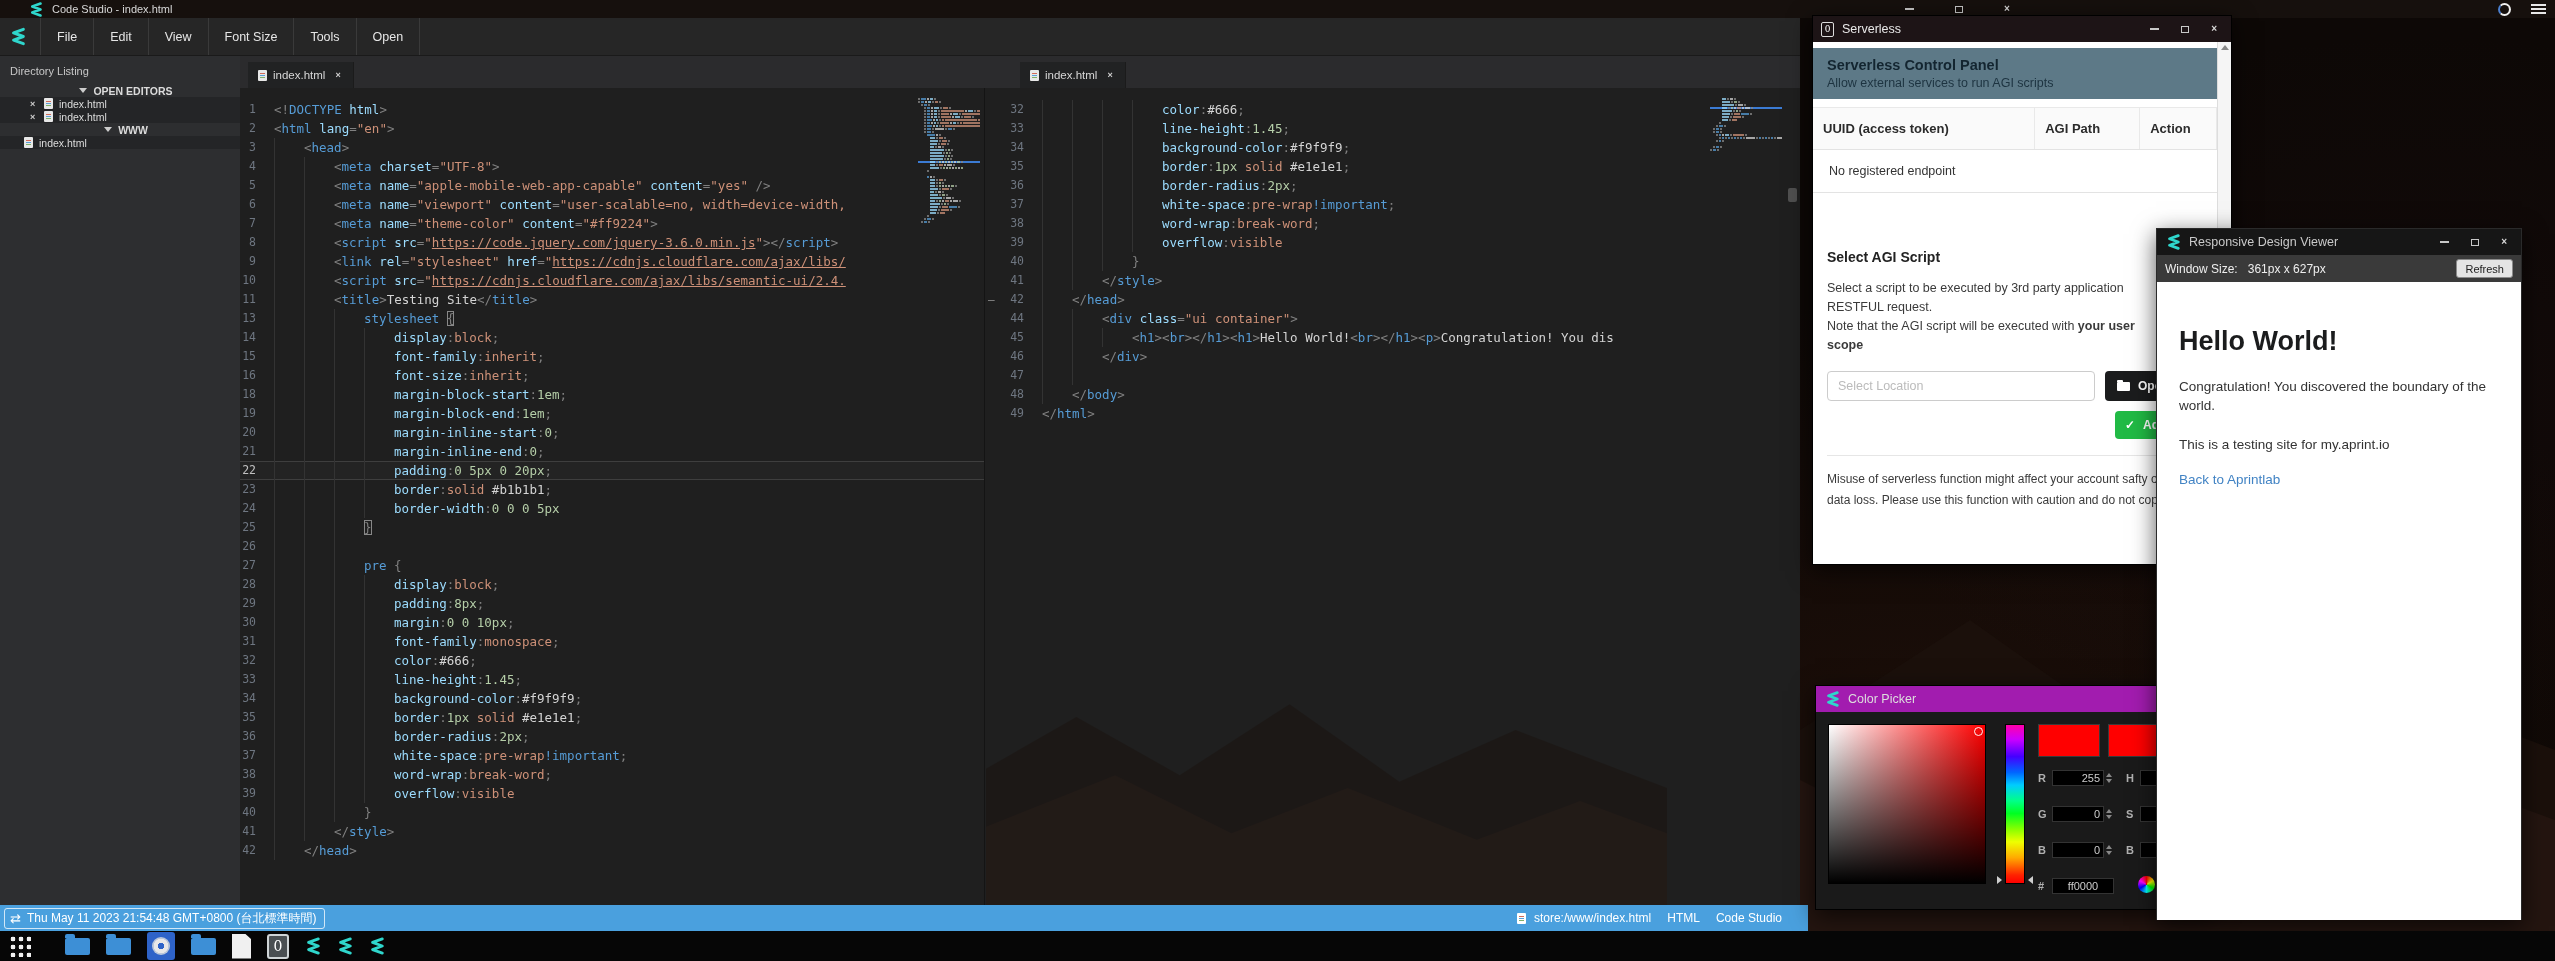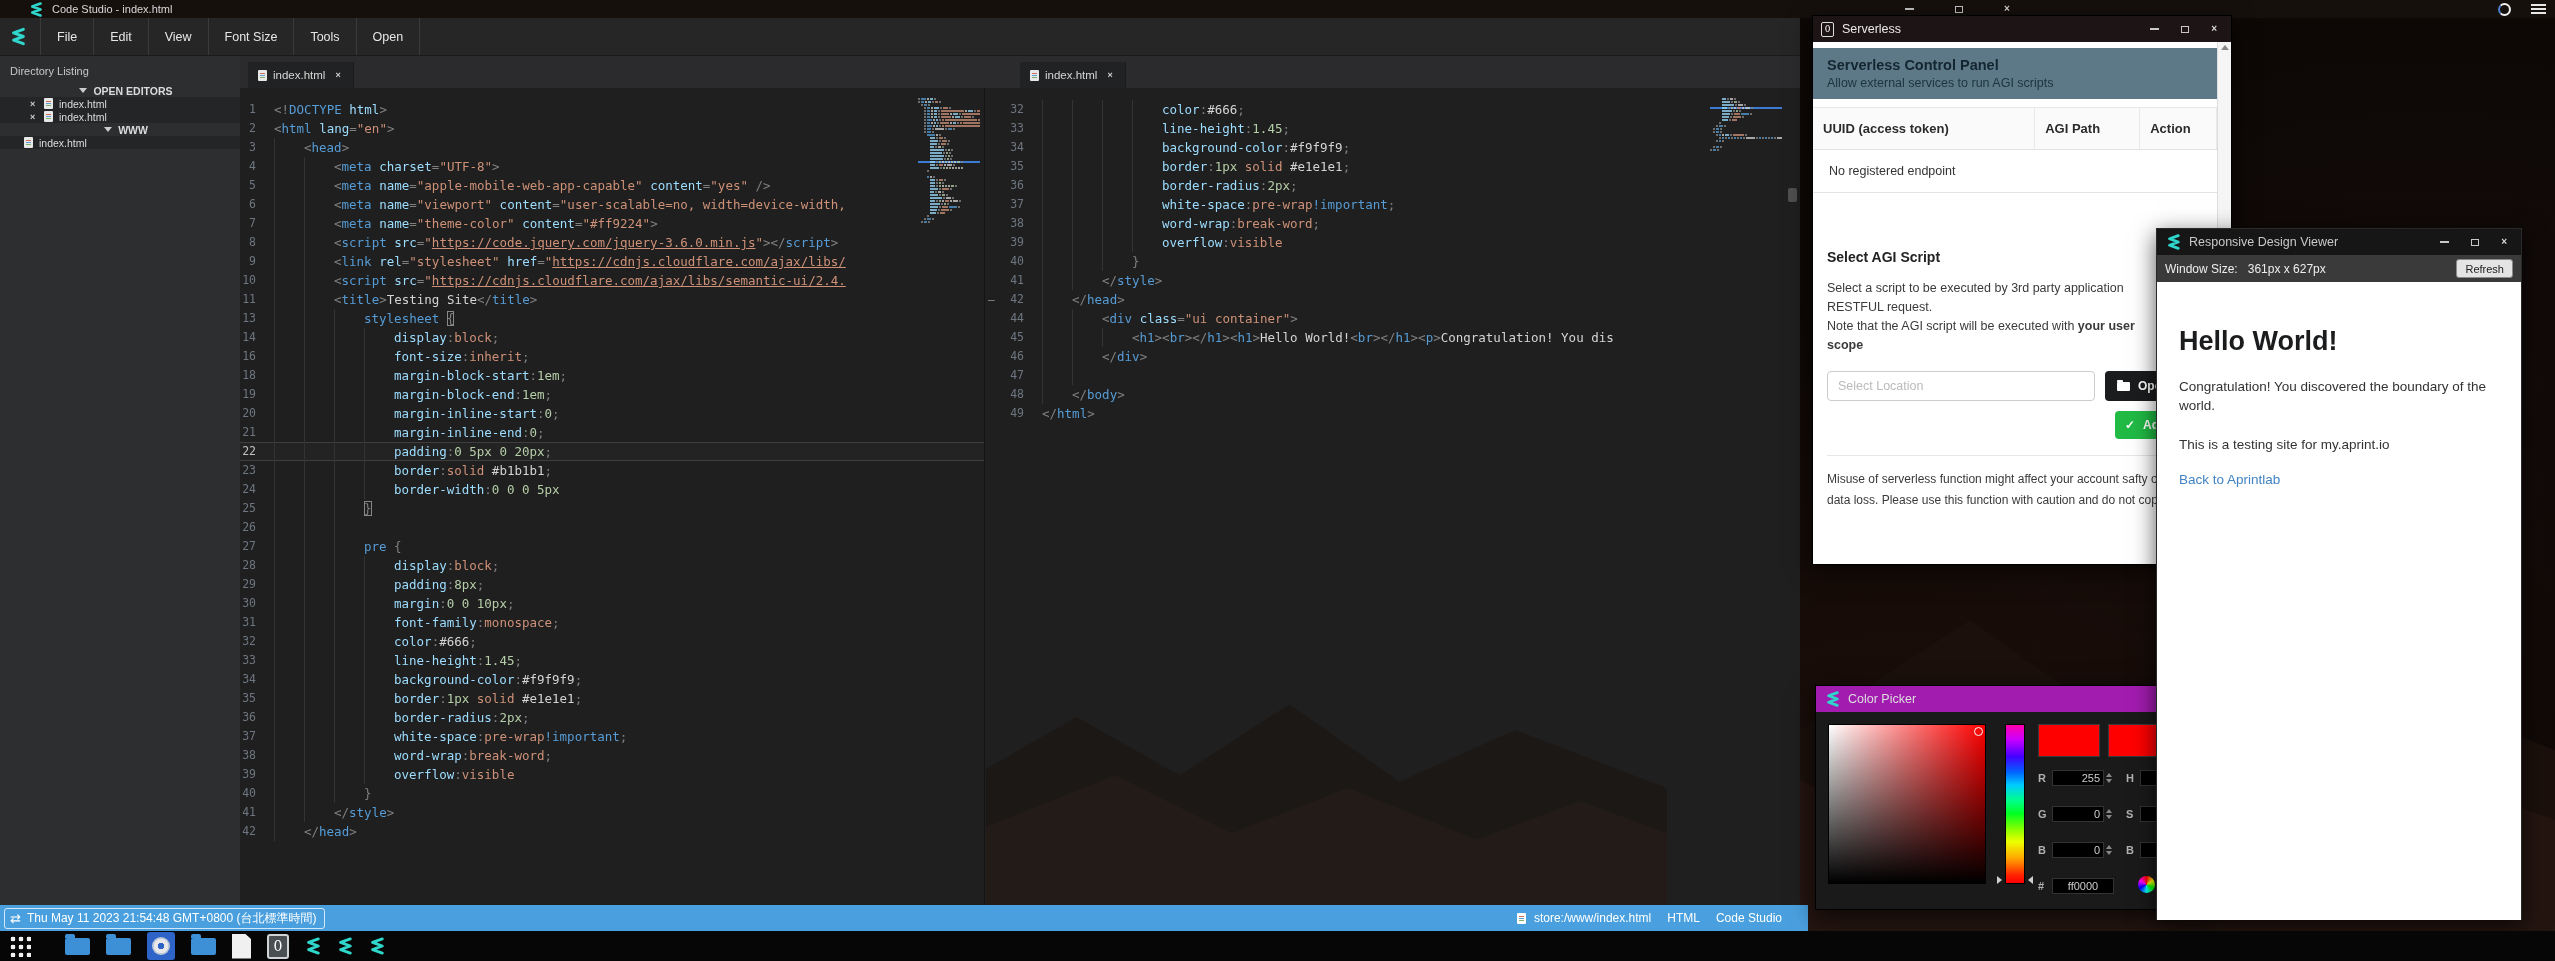--- a/index.html
+++ b/index.html
@@ -268,20 +268,21 @@
         <div class="cl"><span class="ln">4</span><span class="lt"><span class="ind"></span><span class="ind"></span><span class="sg p">&lt;</span><span class="sg t">meta</span><span class="sg x"> </span><span class="sg a">charset</span><span class="sg p">=</span><span class="sg s">"UTF-8"</span><span class="sg p">&gt;</span></span></div>
         <div class="cl"><span class="ln">5</span><span class="lt"><span class="ind"></span><span class="ind"></span><span class="sg p">&lt;</span><span class="sg t">meta</span><span class="sg x"> </span><span class="sg a">name</span><span class="sg p">=</span><span class="sg s">"apple-mobile-web-app-capable"</span><span class="sg x"> </span><span class="sg a">content</span><span class="sg p">=</span><span class="sg s">"yes"</span><span class="sg x"> </span><span class="sg p">/&gt;</span></span></div>
         <div class="cl"><span class="ln">6</span><span class="lt"><span class="ind"></span><span class="ind"></span><span class="sg p">&lt;</span><span class="sg t">meta</span><span class="sg x"> </span><span class="sg a">name</span><span class="sg p">=</span><span class="sg s">"viewport"</span><span class="sg x"> </span><span class="sg a">content</span><span class="sg p">=</span><span class="sg s">"user-scalable=no, width=device-width,</span></span></div>
         <div class="cl"><span class="ln">7</span><span class="lt"><span class="ind"></span><span class="ind"></span><span class="sg p">&lt;</span><span class="sg t">meta</span><span class="sg x"> </span><span class="sg a">name</span><span class="sg p">=</span><span class="sg s">"theme-color"</span><span class="sg x"> </span><span class="sg a">content</span><span class="sg p">=</span><span class="sg s">"#ff9224"</span><span class="sg p">&gt;</span></span></div>
         <div class="cl"><span class="ln">8</span><span class="lt"><span class="ind"></span><span class="ind"></span><span class="sg p">&lt;</span><span class="sg t">script</span><span class="sg x"> </span><span class="sg a">src</span><span class="sg p">=</span><span class="sg s">"</span><span class="sg u">https://code.jquery.com/jquery-3.6.0.min.js</span><span class="sg s">"</span><span class="sg p">&gt;&lt;/</span><span class="sg t">script</span><span class="sg p">&gt;</span></span></div>
         <div class="cl"><span class="ln">9</span><span class="lt"><span class="ind"></span><span class="ind"></span><span class="sg p">&lt;</span><span class="sg t">link</span><span class="sg x"> </span><span class="sg a">rel</span><span class="sg p">=</span><span class="sg s">"stylesheet"</span><span class="sg x"> </span><span class="sg a">href</span><span class="sg p">=</span><span class="sg s">"</span><span class="sg u">https://cdnjs.cloudflare.com/ajax/libs/</span></span></div>
         <div class="cl"><span class="ln">10</span><span class="lt"><span class="ind"></span><span class="ind"></span><span class="sg p">&lt;</span><span class="sg t">script</span><span class="sg x"> </span><span class="sg a">src</span><span class="sg p">=</span><span class="sg s">"</span><span class="sg u">https://cdnjs.cloudflare.com/ajax/libs/semantic-ui/2.4.</span></span></div>
         <div class="cl"><span class="ln">11</span><span class="lt"><span class="ind"></span><span class="ind"></span><span class="sg p">&lt;</span><span class="sg t">title</span><span class="sg p">&gt;</span><span class="sg x">Testing Site</span><span class="sg p">&lt;/</span><span class="sg t">title</span><span class="sg p">&gt;</span></span></div>
         <div class="cl"><span class="ln">13</span><span class="lt"><span class="ind"></span><span class="ind"></span><span class="ind"></span><span class="sg k">stylesheet</span><span class="sg x"> </span><span class="sg pb">{</span></span></div>
         <div class="cl"><span class="ln">14</span><span class="lt"><span class="ind"></span><span class="ind"></span><span class="ind"></span><span class="ind"></span><span class="sg c">display</span><span class="sg p">:</span><span class="sg v">block</span><span class="sg p">;</span></span></div>
+        <div class="cl"><span class="ln">15</span><span class="lt"><span class="ind"></span><span class="ind"></span><span class="ind"></span><span class="ind"></span><span class="sg c">font-family</span><span class="sg p">:</span><span class="sg v">inherit</span><span class="sg p">;</span></span></div>
         <div class="cl"><span class="ln">16</span><span class="lt"><span class="ind"></span><span class="ind"></span><span class="ind"></span><span class="ind"></span><span class="sg c">font-size</span><span class="sg p">:</span><span class="sg v">inherit</span><span class="sg p">;</span></span></div>
         <div class="cl"><span class="ln">18</span><span class="lt"><span class="ind"></span><span class="ind"></span><span class="ind"></span><span class="ind"></span><span class="sg c">margin-block-start</span><span class="sg p">:</span><span class="sg n">1em</span><span class="sg p">;</span></span></div>
         <div class="cl"><span class="ln">19</span><span class="lt"><span class="ind"></span><span class="ind"></span><span class="ind"></span><span class="ind"></span><span class="sg c">margin-block-end</span><span class="sg p">:</span><span class="sg n">1em</span><span class="sg p">;</span></span></div>
         <div class="cl"><span class="ln">20</span><span class="lt"><span class="ind"></span><span class="ind"></span><span class="ind"></span><span class="ind"></span><span class="sg c">margin-inline-start</span><span class="sg p">:</span><span class="sg n">0</span><span class="sg p">;</span></span></div>
         <div class="cl"><span class="ln">21</span><span class="lt"><span class="ind"></span><span class="ind"></span><span class="ind"></span><span class="ind"></span><span class="sg c">margin-inline-end</span><span class="sg p">:</span><span class="sg n">0</span><span class="sg p">;</span></span></div>
         <div class="cl cur"><span class="ln">22</span><span class="lt"><span class="ind"></span><span class="ind"></span><span class="ind"></span><span class="ind"></span><span class="sg c">padding</span><span class="sg p">:</span><span class="sg n">0</span><span class="sg x"> </span><span class="sg n">5px</span><span class="sg x"> </span><span class="sg n">0</span><span class="sg x"> </span><span class="sg n">20px</span><span class="sg p">;</span></span></div>
         <div class="cl"><span class="ln">23</span><span class="lt"><span class="ind"></span><span class="ind"></span><span class="ind"></span><span class="ind"></span><span class="sg c">border</span><span class="sg p">:</span><span class="sg v">solid</span><span class="sg x"> </span><span class="sg x">#b1b1b1</span><span class="sg p">;</span></span></div>
         <div class="cl"><span class="ln">24</span><span class="lt"><span class="ind"></span><span class="ind"></span><span class="ind"></span><span class="ind"></span><span class="sg c">border-width</span><span class="sg p">:</span><span class="sg n">0</span><span class="sg x"> </span><span class="sg n">0</span><span class="sg x"> </span><span class="sg n">0</span><span class="sg x"> </span><span class="sg n">5px</span></span></div>
         <div class="cl"><span class="ln">25</span><span class="lt"><span class="ind"></span><span class="ind"></span><span class="ind"></span><span class="sg pb">}</span></span></div>
         <div class="cl"><span class="ln">26</span><span class="lt"><span class="ind"></span><span class="ind"></span><span class="ind"></span></span></div>

